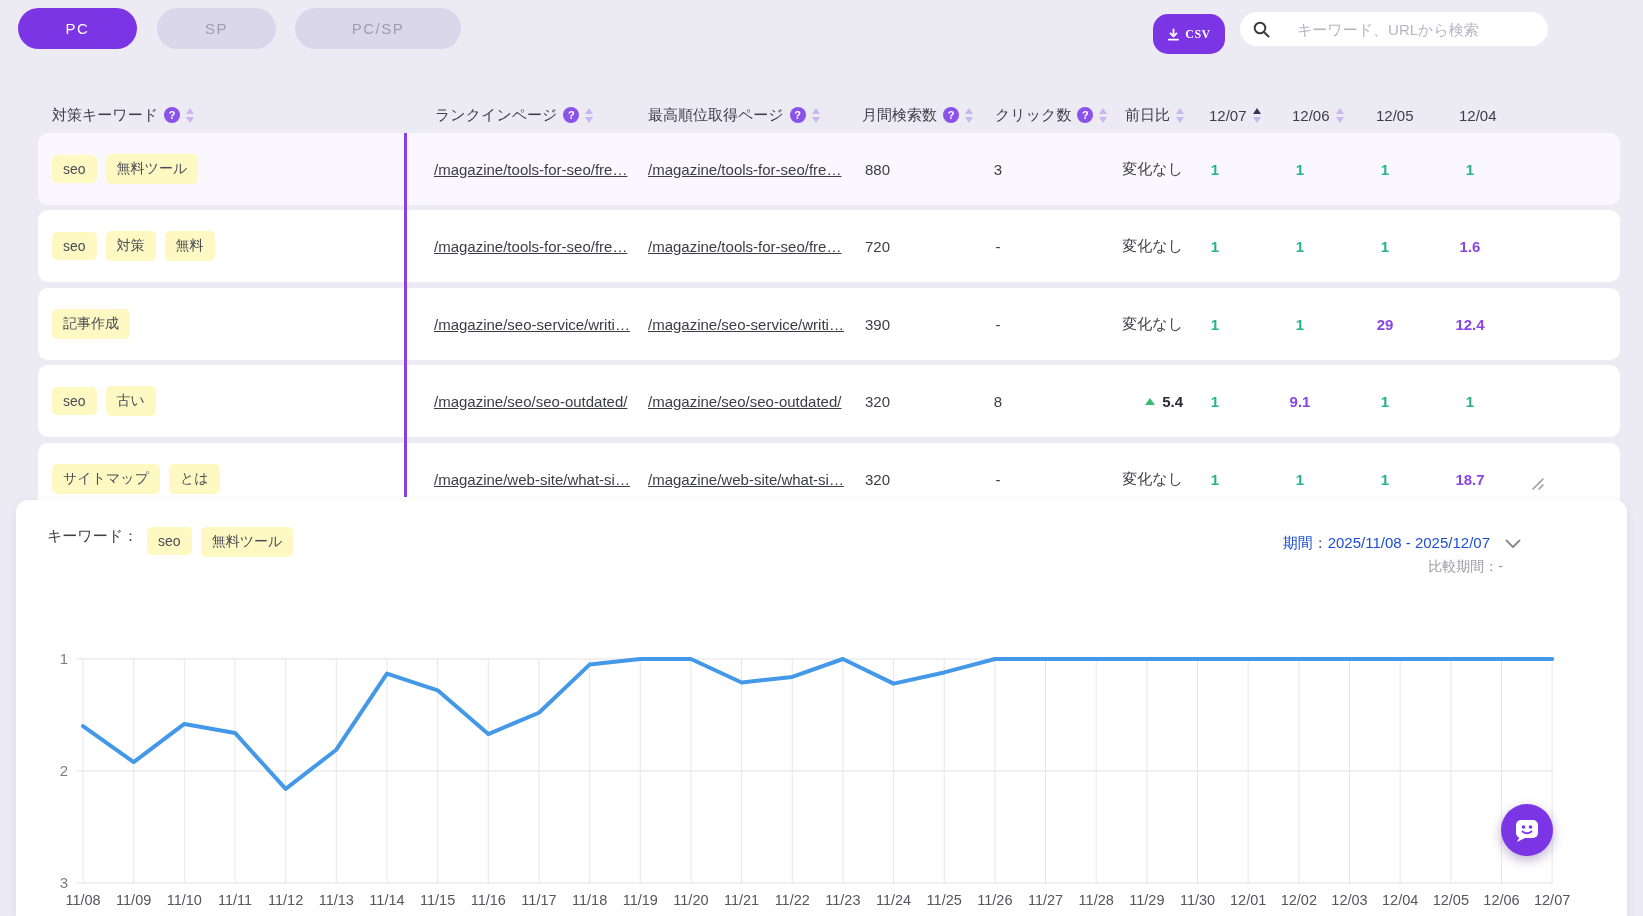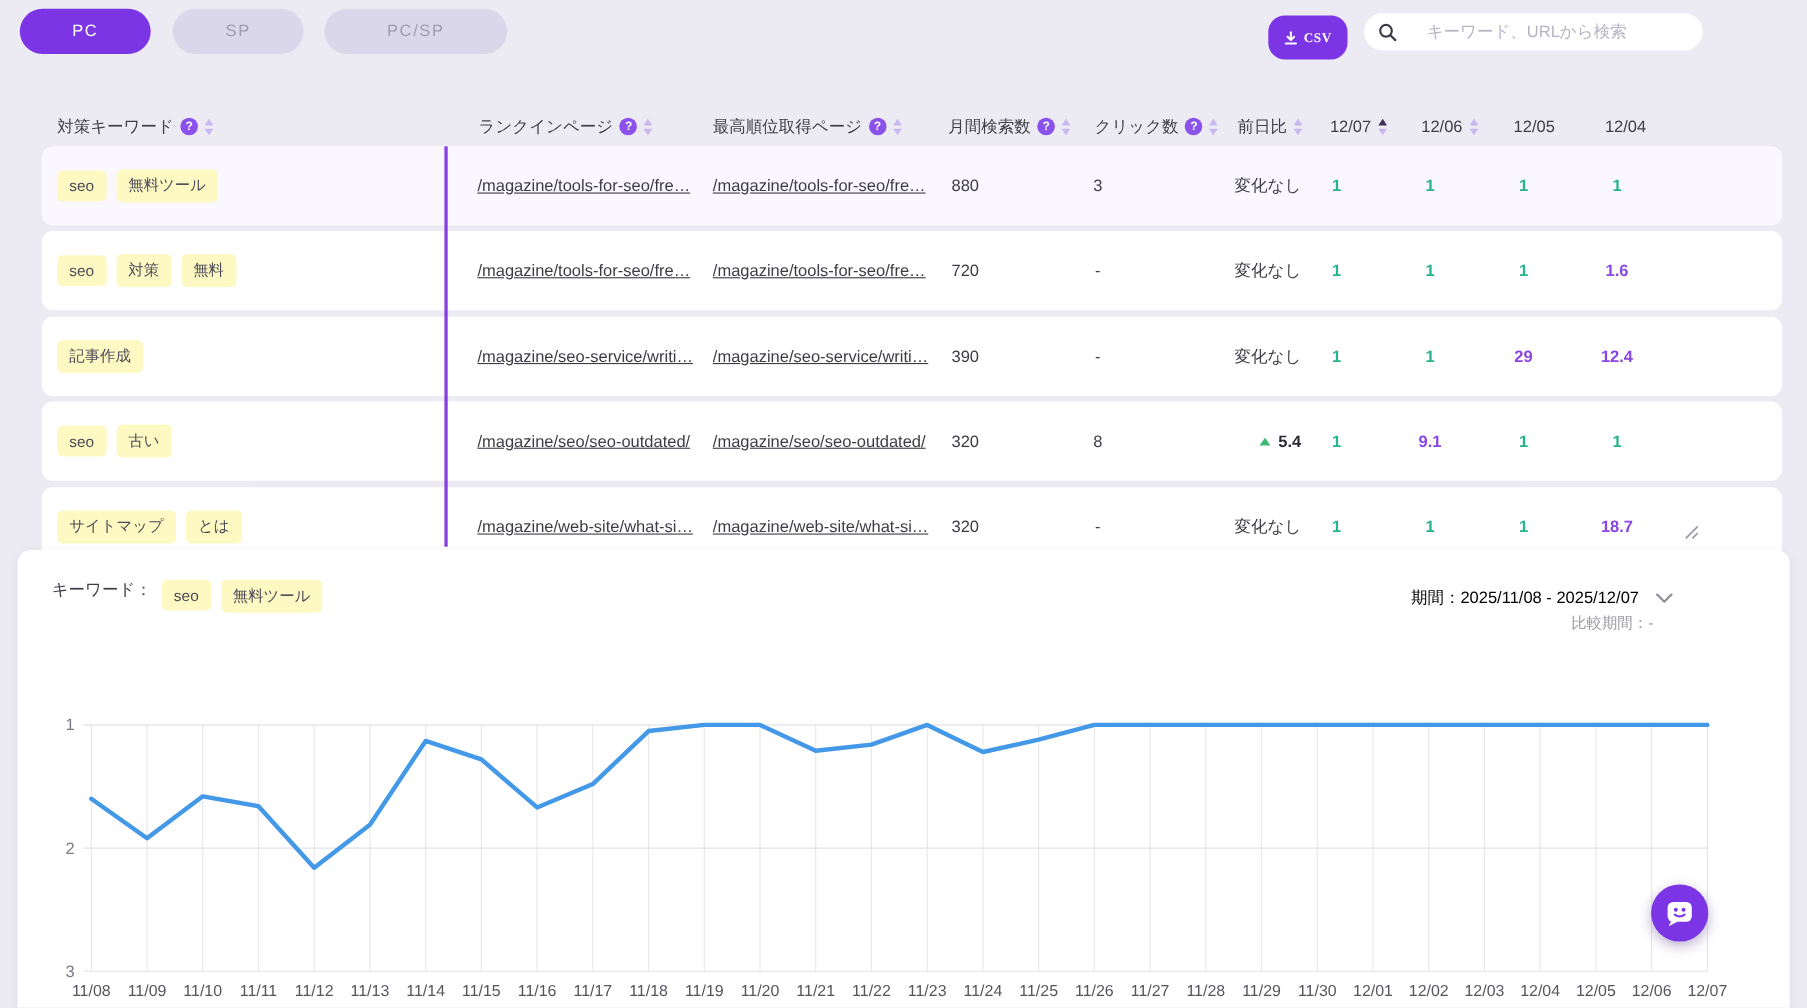--- a/index.html
+++ b/index.html
@@ -60,21 +60,21 @@
     border-bottom:7px solid #3dba74;display:inline-block;margin-right:7px}
   .dod-num{font-weight:bold;color:#2b2b33}
   .kw-bar{position:absolute;left:404px;top:133px;width:3px;height:364px;background:#8a3fe0;z-index:3}
   .resize-handle{position:absolute;left:1529px;top:475px;width:16px;height:16px;z-index:3;cursor:nwse-resize}
 
   
   .chart-card{position:absolute;left:16px;top:500px;width:1611px;height:430px;background:#fff;
     border-radius:12px;z-index:5;box-shadow:0 2px 10px rgba(80,70,120,.08)}
   .ck-row{position:absolute;left:31px;top:27px;display:flex;align-items:flex-start;gap:9px;
     font-size:15px;color:#3e3e49}
-  .period{position:absolute;right:137px;top:34px;font-size:15px;color:#000000;cursor:pointer}
+  .period{position:absolute;right:137px;top:34px;font-size:15px;color:#1d4ed8;cursor:pointer}
   .chev{position:absolute;right:106px;top:39px;cursor:pointer}
   .compare{position:absolute;right:124px;top:58px;font-size:14px;color:#9a9aa3}
   .chart-svg{position:absolute;left:0;top:105px}
 
   
   .chat-btn{position:absolute;left:1501px;top:804px;width:52px;height:52px;border-radius:50%;
     background:#7c35e4;z-index:10;border:none;cursor:pointer;display:flex;align-items:center;
     justify-content:center;box-shadow:0 4px 12px rgba(60,30,120,.35)}
 </style>
 </head>

